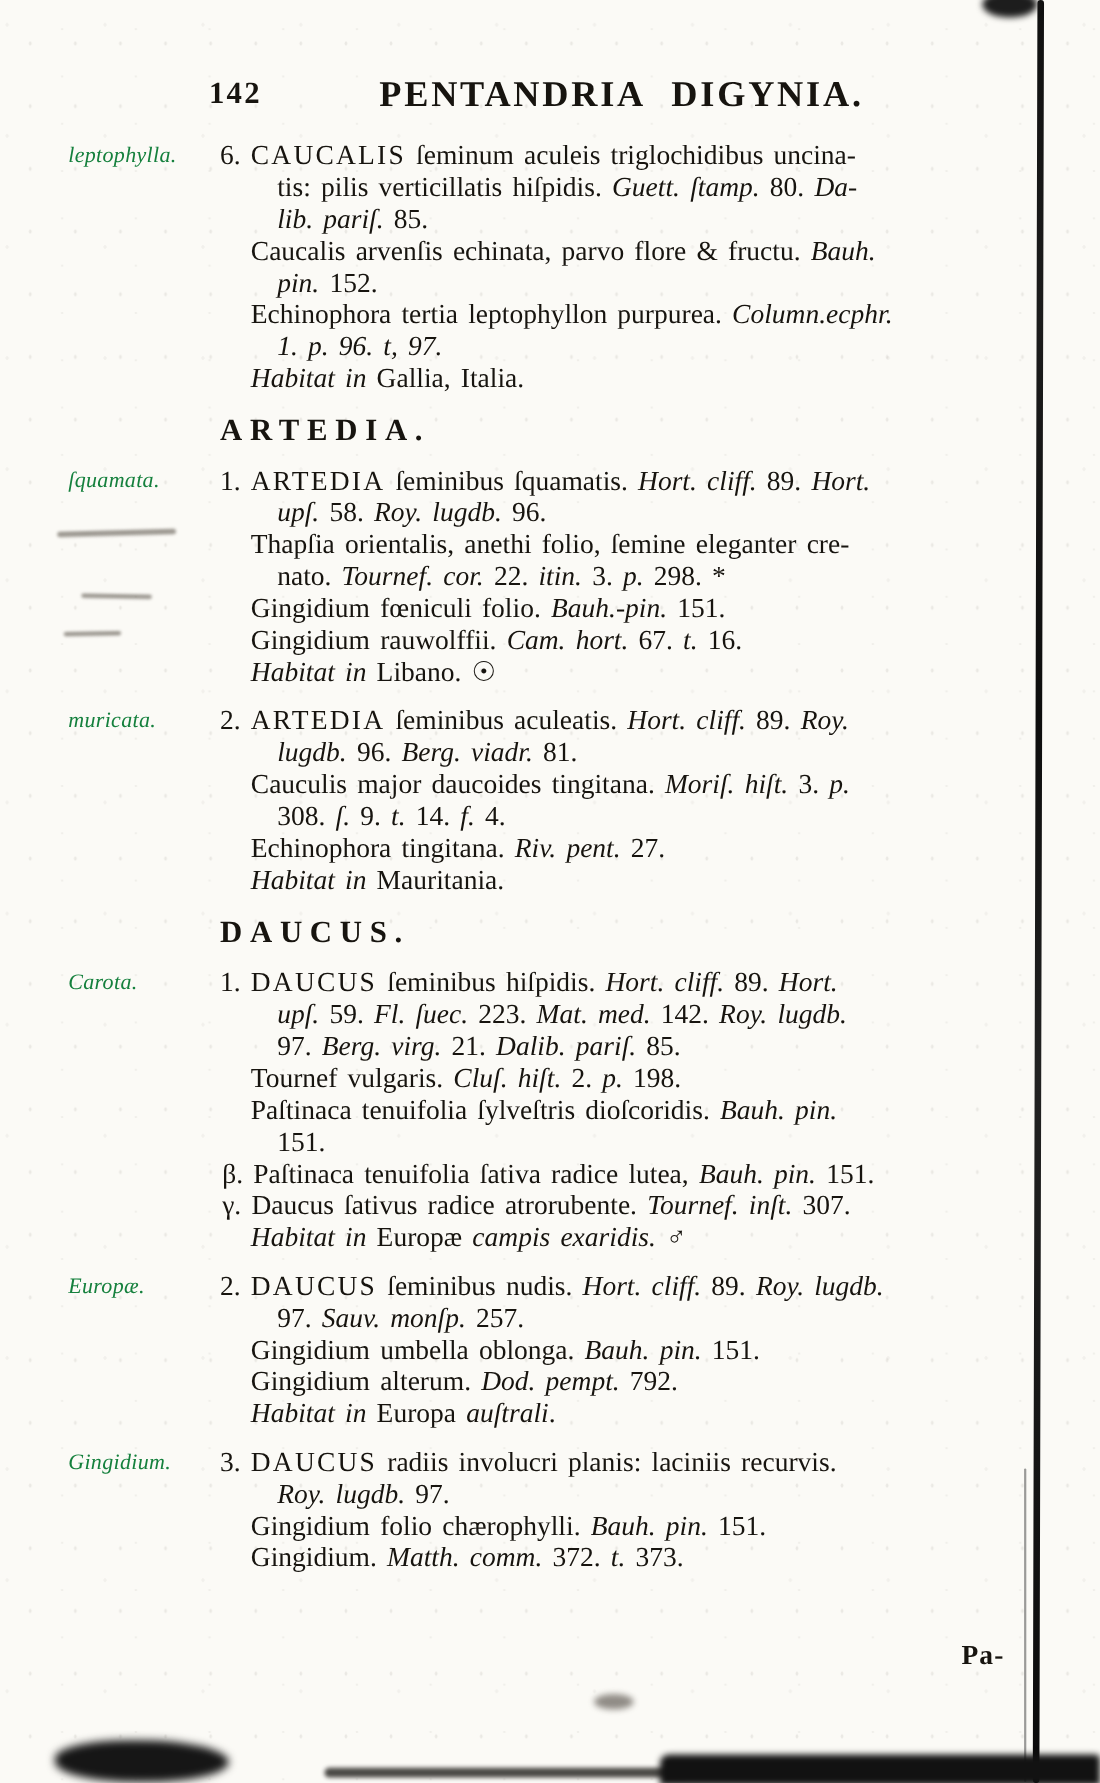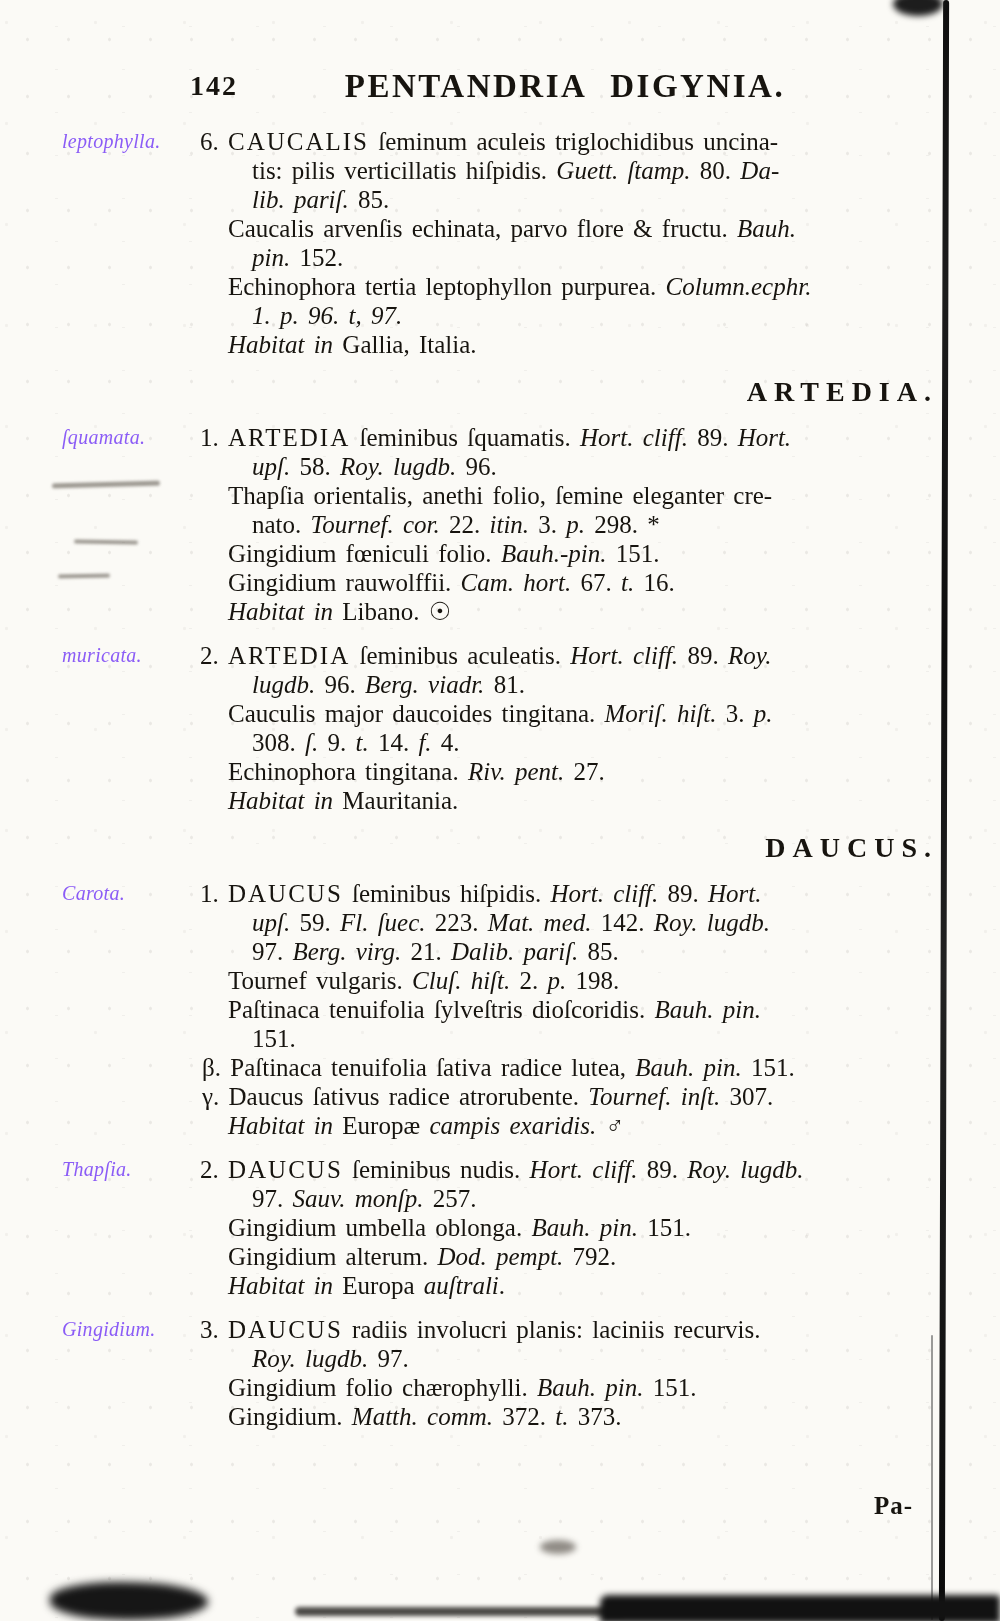--- a/index.html
+++ b/index.html
@@ -38,24 +38,24 @@
 
   .text-column {
     position:absolute; left:200px; top:127px; width:738px;
     font-size:25px; line-height:29px;
     word-spacing:3px;
   }
   .entry { position:relative; margin-bottom:15px; }
   .margin-label {
     position:absolute; left:-138px; top:3px; width:132px;
     font-style:italic; font-size:20px; line-height:22px;
-    color:#8b5cf6; letter-spacing:.3px;
+    color:#15803d; letter-spacing:.3px;
   }
   .section-heading {
-    text-align:right; font-size:28px; font-weight:600;
+    text-align:left; font-size:28px; font-weight:600;
     letter-spacing:7px; line-height:34px;
     margin:16px 0 14px 0;
   }
   .line { white-space:nowrap; }
   .line.ind0 { padding-left:0; }
   .line.ind1 { padding-left:28px; }
   .line.ind2 { padding-left:52px; }
   .line.ind3 { padding-left:2px; }
   .s-i { font-style:italic; }
   .s-c { letter-spacing:2px; }
@@ -150,21 +150,21 @@
         <div class="line ind2"><span class="s-i">upſ.</span><span class="s-n"> 59. </span><span class="s-i">Fl. ſuec.</span><span class="s-n"> 223. </span><span class="s-i">Mat. med.</span><span class="s-n"> 142. </span><span class="s-i">Roy. lugdb.</span></div>
         <div class="line ind2"><span class="s-n">97. </span><span class="s-i">Berg. virg.</span><span class="s-n"> 21. </span><span class="s-i">Dalib. pariſ.</span><span class="s-n"> 85.</span></div>
         <div class="line ind1"><span class="s-n">Tournef vulgaris. </span><span class="s-i">Cluſ. hiſt.</span><span class="s-n"> 2. </span><span class="s-i">p.</span><span class="s-n"> 198.</span></div>
         <div class="line ind1"><span class="s-n">Paſtinaca tenuifolia ſylveſtris dioſcoridis. </span><span class="s-i">Bauh. pin.</span></div>
         <div class="line ind2"><span class="s-n">151.</span></div>
         <div class="line ind3"><span class="s-n">β. </span><span class="s-n">Paſtinaca tenuifolia ſativa radice lutea, </span><span class="s-i">Bauh. pin.</span><span class="s-n"> 151.</span></div>
         <div class="line ind3"><span class="s-n">γ. </span><span class="s-n">Daucus ſativus radice atrorubente. </span><span class="s-i">Tournef. inſt.</span><span class="s-n"> 307.</span></div>
         <div class="line ind1"><span class="s-i">Habitat in </span><span class="s-n">Europæ </span><span class="s-i">campis exaridis.</span><span class="s-n"> ♂</span></div>
       </div>
       <div class="entry">
-        <div class="margin-label">Thapſia.</div>
+        <div class="margin-label">Europæ.</div>
         <div class="line ind0"><span class="s-n">2. </span><span class="s-c">DAUCUS</span><span class="s-n"> ſeminibus nudis. </span><span class="s-i">Hort. cliff.</span><span class="s-n"> 89. </span><span class="s-i">Roy. lugdb.</span></div>
         <div class="line ind2"><span class="s-n">97. </span><span class="s-i">Sauv. monſp.</span><span class="s-n"> 257.</span></div>
         <div class="line ind1"><span class="s-n">Gingidium umbella oblonga. </span><span class="s-i">Bauh. pin.</span><span class="s-n"> 151.</span></div>
         <div class="line ind1"><span class="s-n">Gingidium alterum. </span><span class="s-i">Dod. pempt.</span><span class="s-n"> 792.</span></div>
         <div class="line ind1"><span class="s-i">Habitat in </span><span class="s-n">Europa </span><span class="s-i">auſtrali</span><span class="s-n">.</span></div>
       </div>
       <div class="entry">
         <div class="margin-label">Gingidium.</div>
         <div class="line ind0"><span class="s-n">3. </span><span class="s-c">DAUCUS</span><span class="s-n"> radiis involucri planis: laciniis recurvis.</span></div>
         <div class="line ind2"><span class="s-i">Roy. lugdb.</span><span class="s-n"> 97.</span></div>

